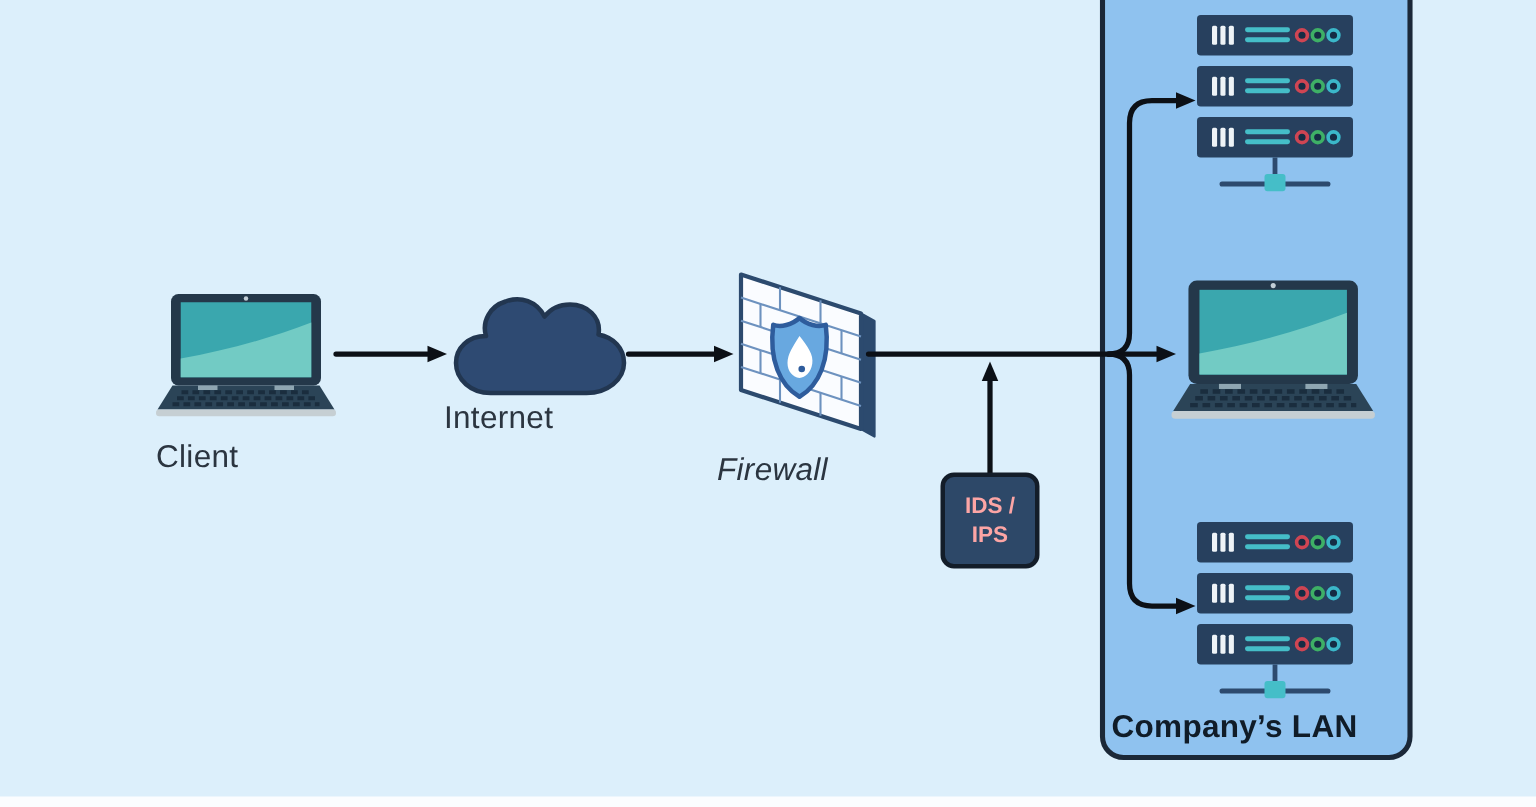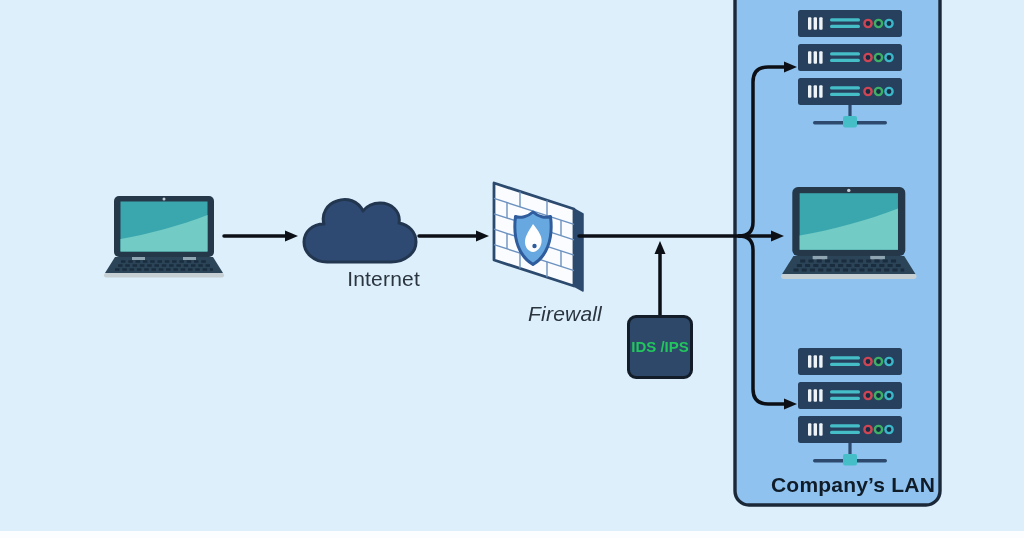--- a/index.html
+++ b/index.html
@@ -3,29 +3,29 @@
 <meta charset="utf-8">
 <style>
   html,body{margin:0;padding:0;}
   body{font-family:"Liberation Sans","DejaVu Sans",sans-serif;}
   #canvas{
     position:relative;width:1024px;height:538px;overflow:hidden;
     background:#dceffb;
   }
   #diagram-svg{position:absolute;left:0;top:0;}
   .label{
-    position:absolute;text-align:right;color:#2b3540;
+    position:absolute;text-align:left;color:#2b3540;
     font-size:21px;letter-spacing:.2px;user-select:none;
   }
   .label.bold{font-weight:bold;color:#101c28;}
   #ids-box{
     position:absolute;left:627px;top:315px;width:66px;height:64px;
     box-sizing:border-box;background:#2d4868;border:3px solid #131d29;
-    border-radius:9px;display:flex;flex-direction:row;align-items:center;
-    justify-content:center;color:#22c55e;font-weight:bold;font-size:15px;
+    border-radius:9px;display:flex;flex-direction:column;align-items:center;
+    justify-content:center;color:#fca5a5;font-weight:bold;font-size:15px;
     line-height:1.3;text-align:center;
   }
   #bottom-strip{
     position:absolute;left:0;bottom:0;width:1024px;height:7px;background:#fbfdff;
   }
 </style>
 </head>
 <body>
 
 <div id="canvas">
@@ -137,20 +137,21 @@
     <g fill="#0c1016">
       <polygon points="285,230.5 298,236 285,241.5"></polygon>
       <polygon points="476,230.5 489,236 476,241.5"></polygon>
       <polygon points="771,230.5 784,236 771,241.5"></polygon>
       <polygon points="654.5,254 660,241 665.5,254"></polygon>
       <polygon points="784,61.5 797,67 784,72.5"></polygon>
       <polygon points="784,398.5 797,404 784,409.5"></polygon>
     </g>
   </svg>
 
+  <div class="label" style="left:104px;top:293px;width:121px;">Client</div>
 
   <div class="label" style="left:296px;top:267px;width:124px;">Internet</div>
 
   <div class="label" style="left:478px;top:302px;width:124px;font-style:italic;">Firewall</div>
 
   <div class="label bold" style="left:741px;top:473px;width:194px;">Company’s LAN</div>
 
   <div id="ids-box">
     <span>IDS /</span>
     <span>IPS</span>

